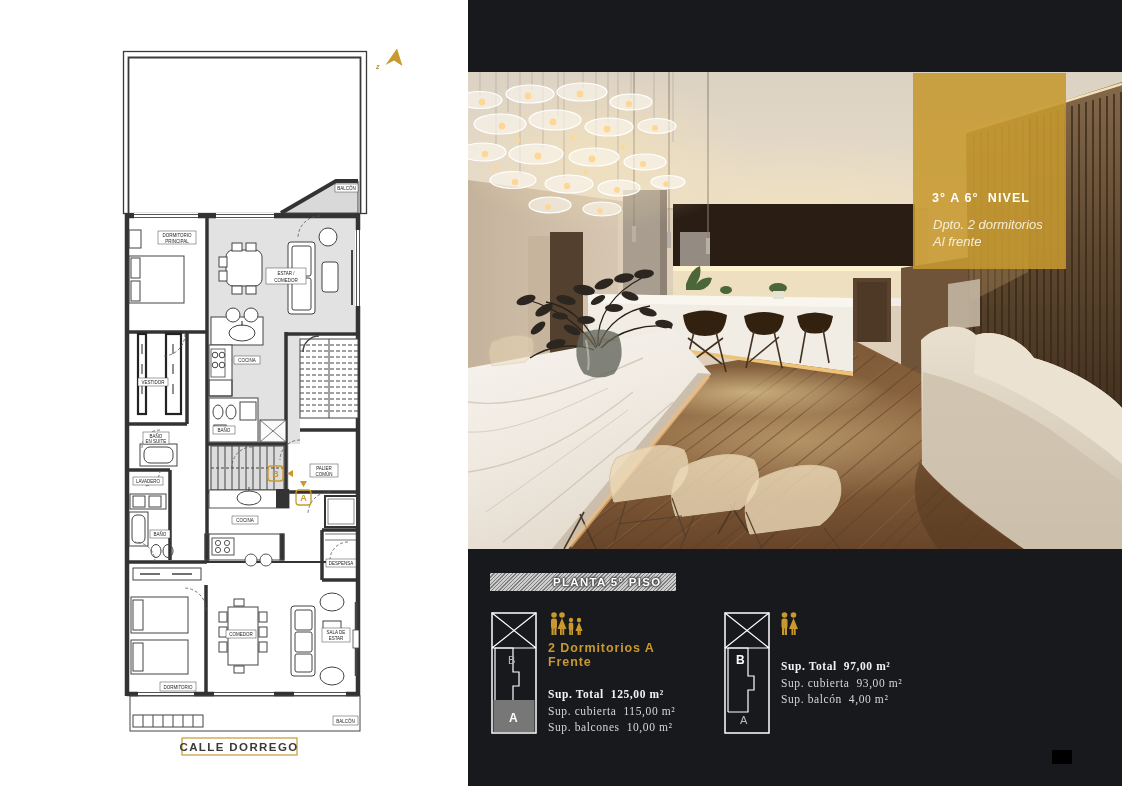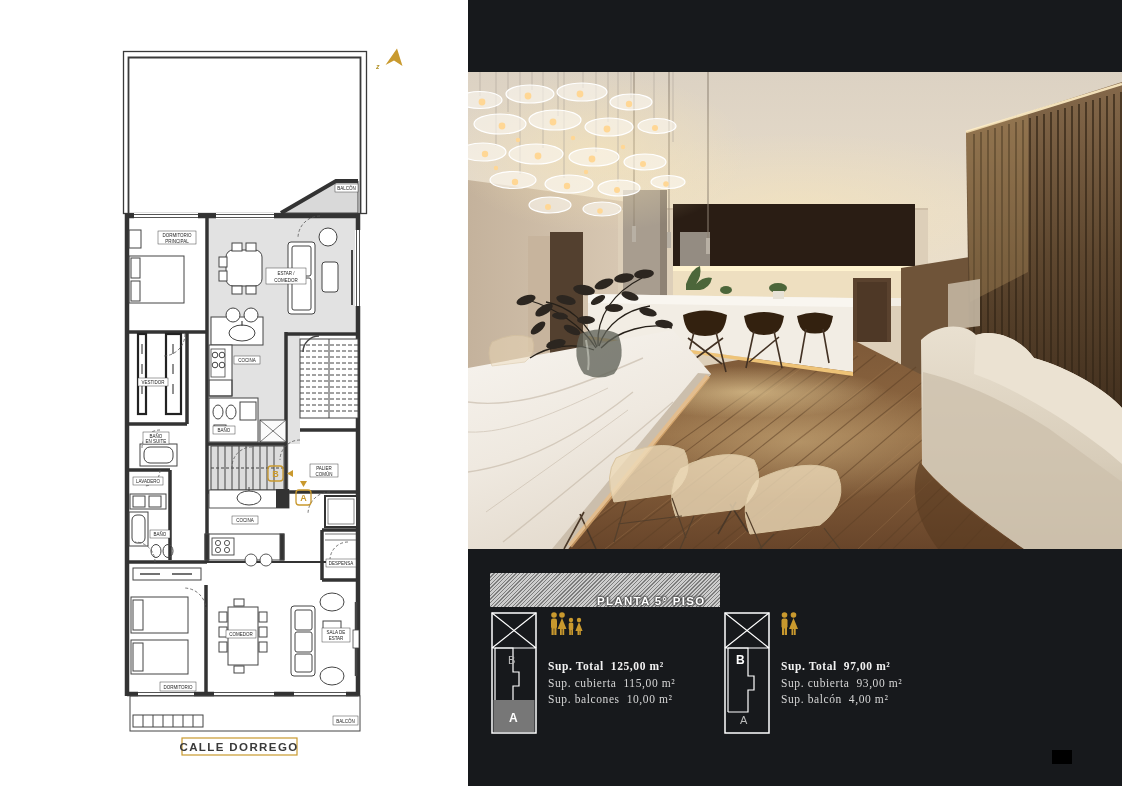--- a/index.html
+++ b/index.html
@@ -6,21 +6,21 @@
   body{width:1122px;height:786px;overflow:hidden;background:#fff;font-family:"Liberation Sans", sans-serif;}
   .page{position:relative;width:1122px;height:786px;}
   .left{position:absolute;left:0;top:0;width:468px;height:786px;background:#fff;}
   .right{position:absolute;left:468px;top:0;width:654px;height:786px;background:#17191c;}
   .hdr{position:absolute;left:25px;top:51px;font-size:10px;font-weight:bold;letter-spacing:1.9px;color:#efefef;white-space:nowrap;}
   .hdr .chev{color:#c9992e;font-size:13px;letter-spacing:1px;margin-right:4px;}
   .photo{position:absolute;left:0px;top:72px;width:654px;height:477px;}
   .goldbox{position:absolute;left:445px;top:73px;width:153px;height:196px;background:rgba(198,153,47,0.88);}
   .gb-nivel{position:absolute;left:19px;top:118px;color:#fff;font-weight:bold;font-size:12.5px;letter-spacing:1.1px;white-space:nowrap;}
   .gb-sub{position:absolute;left:20px;top:143px;color:#f7edd6;font-style:italic;font-size:13px;line-height:17px;white-space:nowrap;}
-  .planta{position:absolute;left:22px;top:573px;width:186px;height:34px;background:repeating-linear-gradient(135deg,#7d7d7d 0 1px,#cdcdcd 1px 2.6px);display:flex;align-items:flex-end;padding-left:44px;}
+  .planta{position:absolute;left:22px;top:573px;width:186px;height:18px;background:repeating-linear-gradient(135deg,#7d7d7d 0 1px,#cdcdcd 1px 2.6px);display:flex;align-items:center;}
   .planta span{margin-left:63px;font-size:11.5px;font-weight:bold;letter-spacing:1.3px;color:#ffffff;white-space:nowrap;text-shadow:0 1px 2px rgba(70,70,70,0.9),0 -1px 2px rgba(70,70,70,0.9),1px 0 2px rgba(70,70,70,0.9),-1px 0 2px rgba(70,70,70,0.9);}
   .ublk{position:absolute;top:606px;}
   .ublk .txt{position:absolute;left:57px;top:0;}
   .gold-t{color:#c9992e;font-weight:bold;font-size:12.5px;line-height:14px;letter-spacing:0.9px;white-space:nowrap;}
   .sup{font-size:11.5px;color:#d6d6d6;letter-spacing:0.6px;white-space:nowrap;line-height:16.5px;font-family:Liberation Serif, serif;}
   .sup b{color:#f2f2f2;}
   .blacksq{position:absolute;left:584px;top:750px;width:20px;height:14px;background:#000;}
 </style>
 </head>
 <body>
@@ -653,20 +653,24 @@
 
       <g fill="#4c663a">
         <path d="M218 212 q 6 -16 14 -18 q 2 10 -4 18 q 8 -8 16 -6 q -2 10 -12 12 l -14 0 z"></path>
         <ellipse cx="310" cy="216" rx="9" ry="5"></ellipse>
         <ellipse cx="258" cy="218" rx="6" ry="4"></ellipse>
       </g>
       <rect x="305" y="219" width="11" height="8" fill="#e7e2d6"></rect>
     </svg>
     </div>
 
+    <div class="goldbox">
+      <div class="gb-nivel">3° A 6°&nbsp;&nbsp;NIVEL</div>
+      <div class="gb-sub">Dpto. 2 dormitorios<br>Al frente</div>
+    </div>
 
     <div class="planta">
         <span>PLANTA 5° PISO</span>
       </div>
 
     <div class="ublk" style="left:23px;width:230px;">
       <svg width="46" height="126" viewBox="0 0 46 126" style="position:absolute;left:0;top:6px;">
         <rect x="1" y="1" width="44" height="120" fill="none" stroke="#fff" stroke-width="1.5"></rect>
         <path d="M1 1 L45 36 M45 1 L1 36 M1 36 H45" stroke="#fff" stroke-width="1.2" fill="none"></path>
         <rect x="2.5" y="88" width="41" height="32" fill="#777"></rect>
@@ -688,20 +692,21 @@
             <rect x="18.7" y="10.5" width="4.6" height="7.5" rx="1.6"></rect>
             <rect x="19.2" y="16.5" width="1.7" height="6.5"></rect>
             <rect x="21.3" y="16.5" width="1.7" height="6.5"></rect>
           <circle cx="29" cy="8" r="2.2"></circle>
             <path d="M29 10 L32.6 19 H25.4 Z"></path>
             <rect x="27.5" y="18" width="1.5" height="5"></rect>
             <rect x="29.3" y="18" width="1.5" height="5"></rect>
         </g>
       </svg>
       <div class="txt" style="top:35px;">
+        <div class="gold-t">2 Dormitorios A<br>Frente</div>
         <div style="height:17px"></div>
         <div class="sup"><b>Sup. Total&nbsp; 125,00 m²</b></div>
         <div class="sup">Sup. cubierta&nbsp; 115,00 m²</div>
         <div class="sup">Sup. balcones&nbsp; 10,00 m²</div>
       </div>
     </div>
 
     <div class="ublk" style="left:256px;width:230px;">
       <svg width="46" height="126" viewBox="0 0 46 126" style="position:absolute;left:0;top:6px;">
         <rect x="1" y="1" width="44" height="120" fill="none" stroke="#fff" stroke-width="1.5"></rect>

